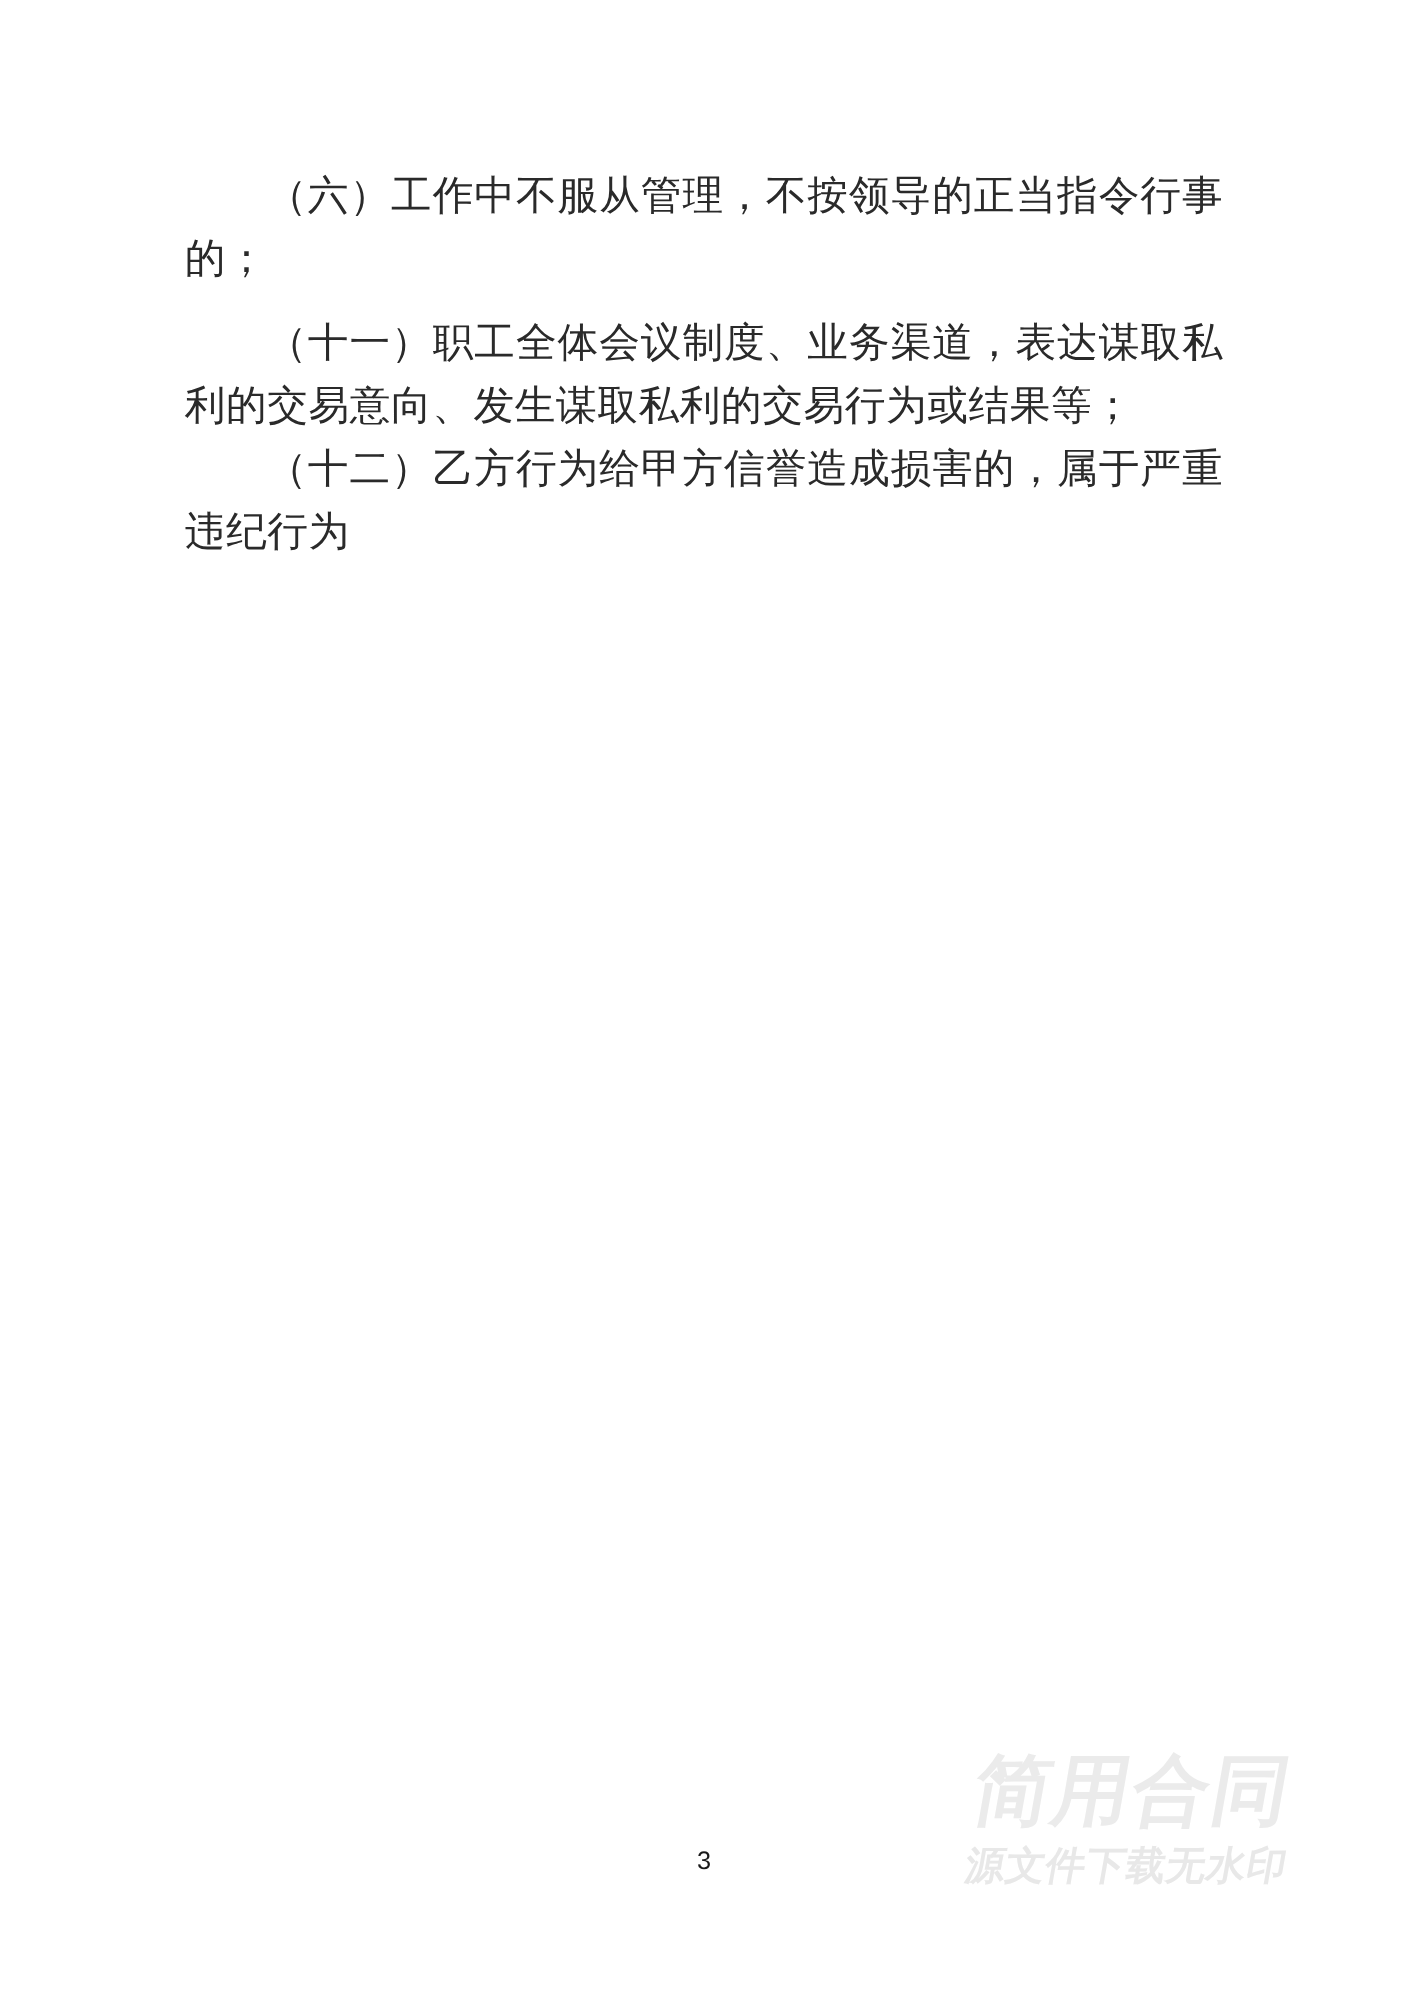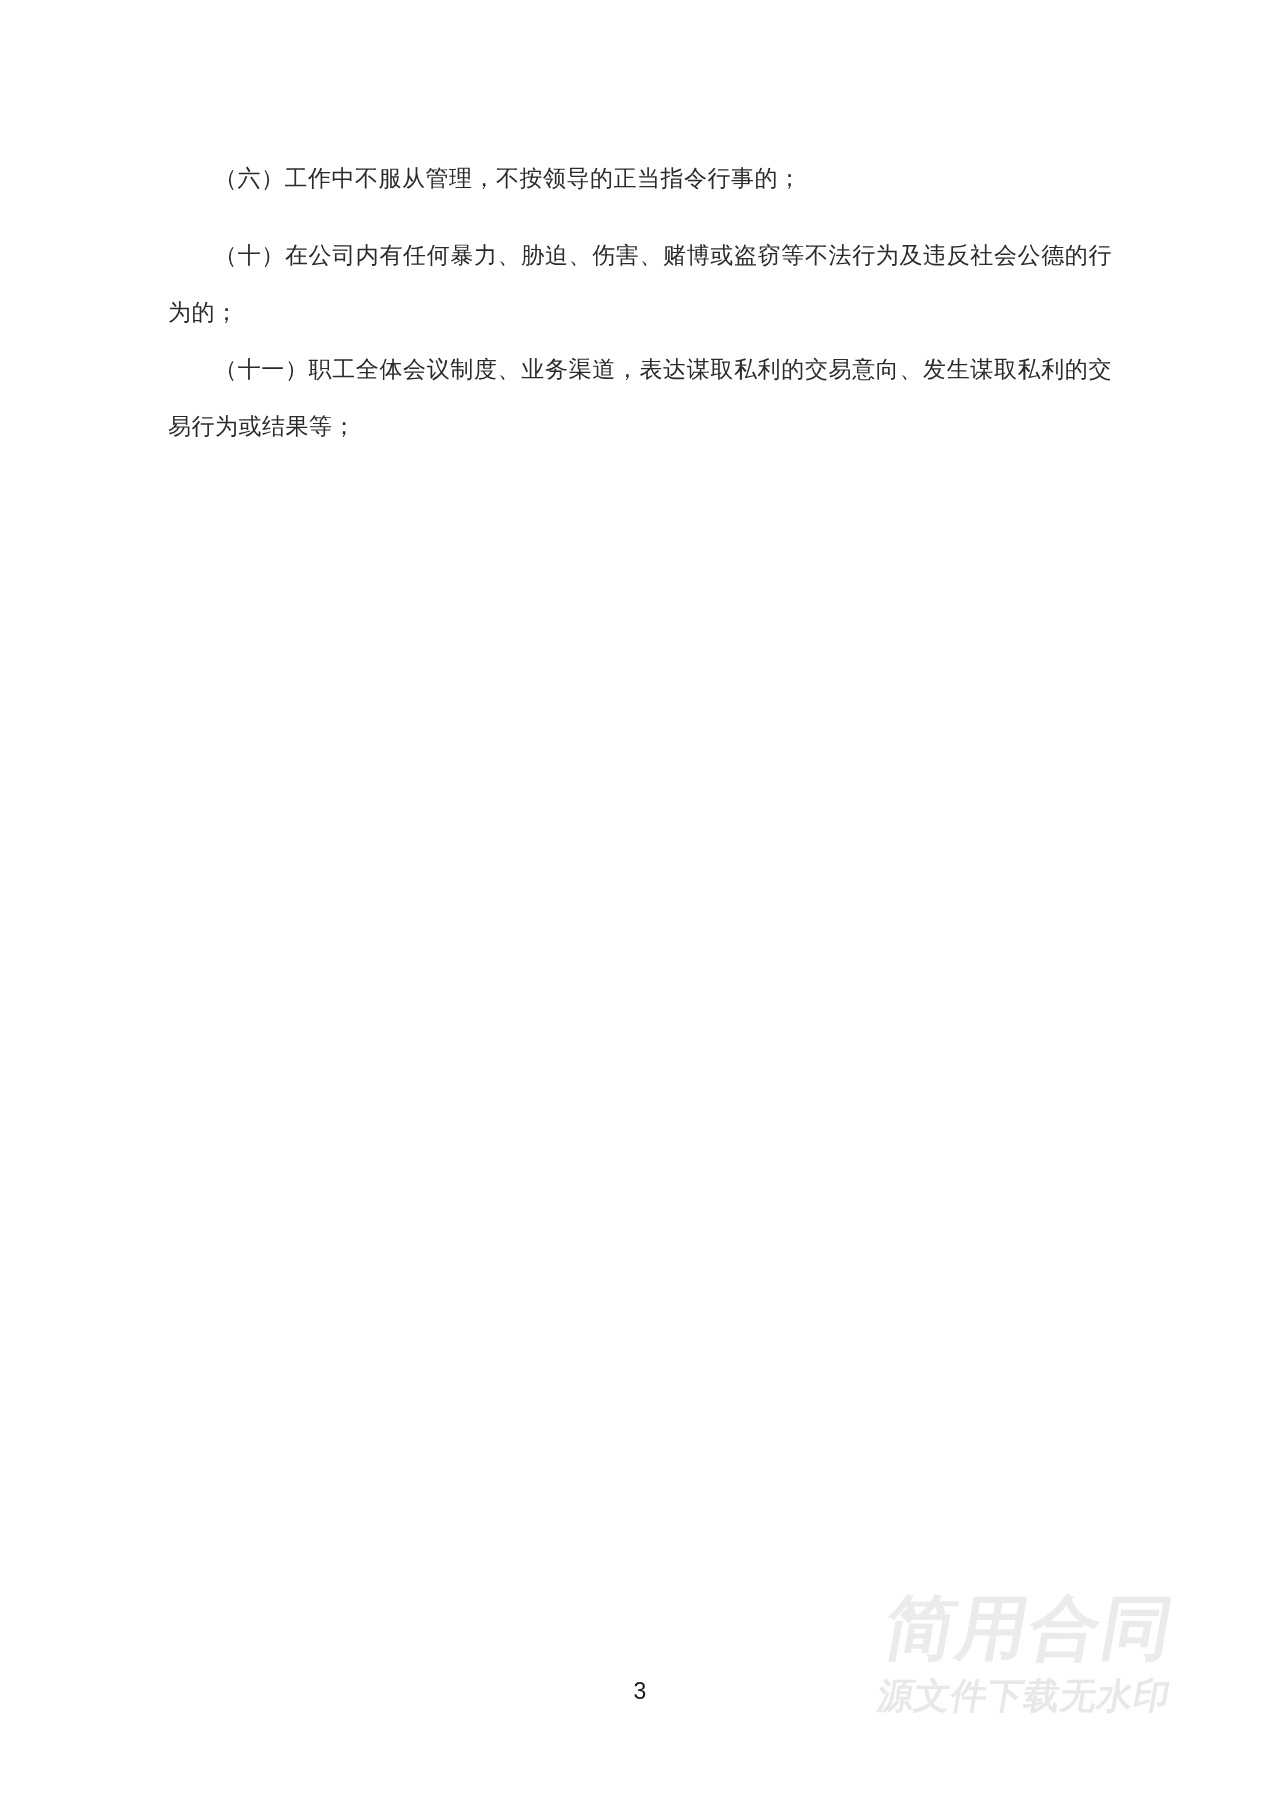--- a/index.html
+++ b/index.html
@@ -17,21 +17,21 @@
     color: #2a2a2a;
   }
   .content {
     position: absolute;
     left: 168px;
     top: 150px;
     width: 944px;
   }
   .content p {
     margin: 0;
-    font-size: 23px;
+    font-size: 37px;
     letter-spacing: 0.5px;
     text-align: justify;
     text-indent: 2em;
   }
   p.clause-a {
     line-height: 57px;
     margin-bottom: 20px;
   }
   p.clause-b {
     line-height: 57px;
@@ -87,22 +87,22 @@
     font-size: 23px;
     color: #1a1a1a;
   }
 </style>
 </head>
 <body>
 
 <div class="page">
   <div class="content">
     <p class="clause-a">（六）工作中不服从管理，不按领导的正当指令行事的；</p>
-    <p class="clause-b">（十）在公司内有任何暴力、胁迫、伤害、赌博或盗窃等不法行为及违反社会公德的行为的；</p>
     <p class="clause-b">（十一）职工全体会议制度、业务渠道，表达谋取私利的交易意向、发生谋取私利的交易行为或结果等；</p>
+    <p class="clause-b">（十二）乙方行为给甲方信誉造成损害的，属于严重违纪行为</p>
 
 
   </div>
 
   <div class="watermark-title">简用合同</div>
   <div class="watermark-subtitle">源文件下载无水印</div>
 
   <div class="page-number">3</div>
 </div>
 

